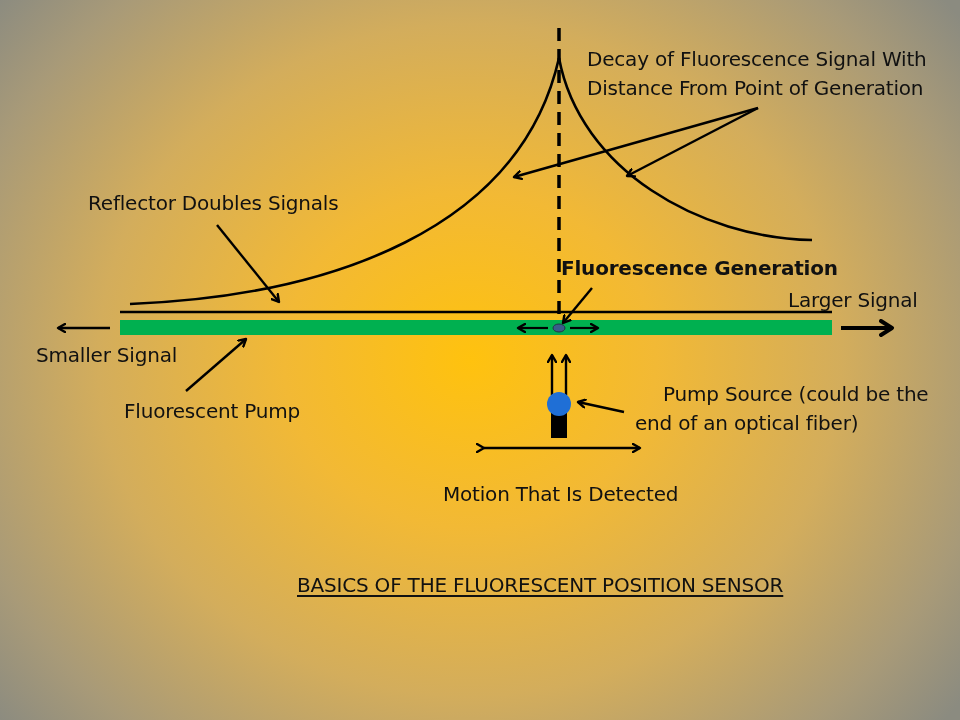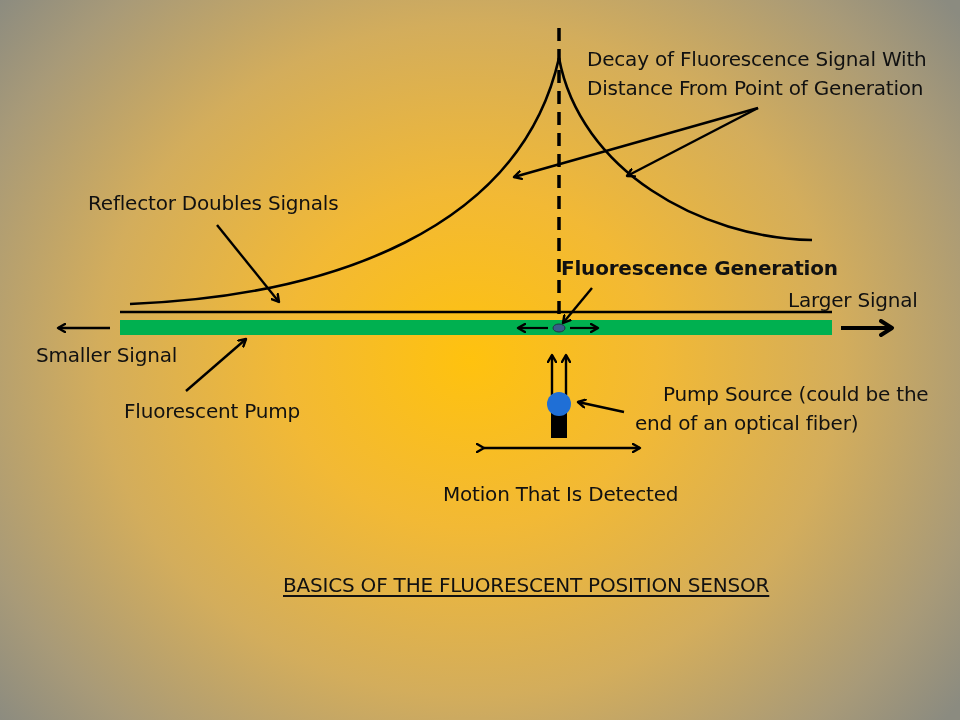--- a/index.html
+++ b/index.html
@@ -64,13 +64,13 @@
 <div class="lbl" style="left:587px; top:48px;">Decay of Fluorescence Signal With</div>
 <div class="lbl" style="left:587px; top:77px;">Distance From Point of Generation</div>
 <div class="lbl" style="left:75px; top:192px;margin-left:13px;">Reflector Doubles Signals</div>
 <div class="lbl" style="left:561px; top:257px;font-weight:bold;">Fluorescence Generation</div>
 <div class="lbl" style="left:788px; top:289px;">Larger Signal</div>
 <div class="lbl" style="left:36px; top:344px;">Smaller Signal</div>
 <div class="lbl" style="left:124px; top:400px;">Fluorescent Pump</div>
 <div class="lbl" style="left:663px; top:383px;">Pump Source (could be the</div>
 <div class="lbl" style="left:635px; top:412px;">end of an optical fiber)</div>
 <div class="lbl" style="left:443px; top:483px;">Motion That Is Detected</div>
-<div class="lbl title" style="left:283px; top:574px;">BASICS OF THE FLUORESCENT POSITION SENSOR</div>
+<div class="lbl title" style="left:297px; top:574px;">BASICS OF THE FLUORESCENT POSITION SENSOR</div>
 
 </body></html>

